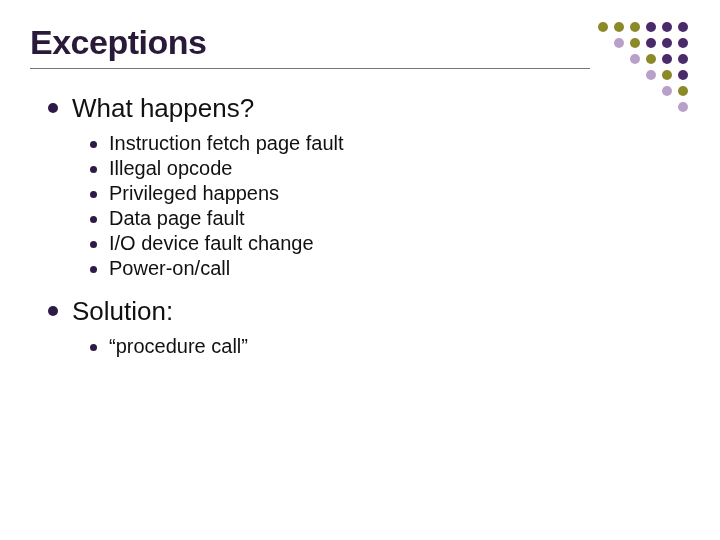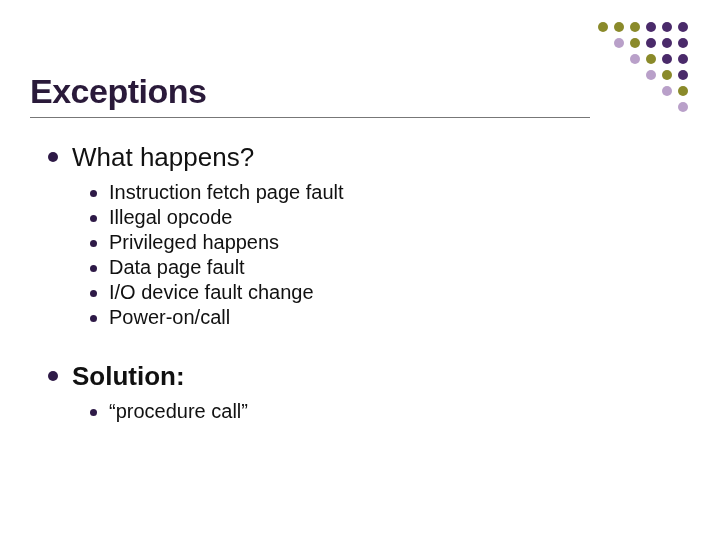--- a/index.html
+++ b/index.html
@@ -5,21 +5,21 @@
   * { margin: 0; padding: 0; box-sizing: border-box; }
   body {
     width: 720px;
     height: 540px;
     background: #ffffff;
     font-family: Arial, Helvetica, sans-serif;
     position: relative;
     overflow: hidden;
   }
   .slide {
-    padding: 72px 30px 30px 30px;
+    padding: 23px 30px 30px 30px;
     width: 100%;
     height: 100%;
     position: relative;
   }
   .title {
     font-size: 34px;
     font-weight: bold;
     color: #2a1a3a;
     letter-spacing: -0.5px;
   }
@@ -65,22 +65,21 @@
     background: #2e1a47;
     margin-top: 9px;
     margin-right: 12px;
     flex-shrink: 0;
   }
   .lvl2 .text {
     font-size: 20px;
     color: #111;
   }
   .section-gap {
-    margin-top: 32px;
-    font-weight: bold;
+    margin-top: 16px;
   }
   
   .dotgrid {
     position: absolute;
     top: 22px;
     right: 28px;
     display: grid;
     grid-template-columns: repeat(6, 14px);
     grid-template-rows: repeat(6, 14px);
     gap: 2px;

